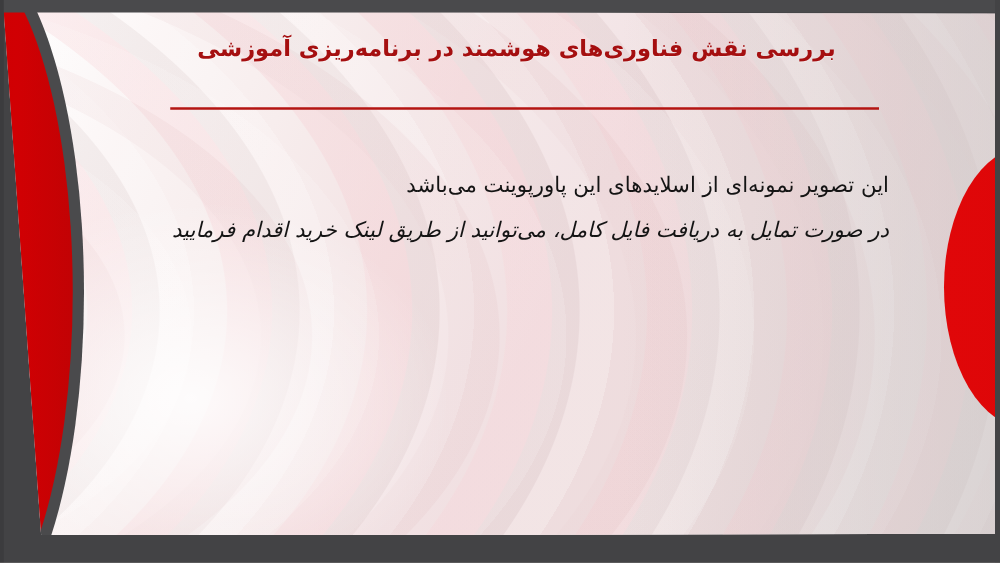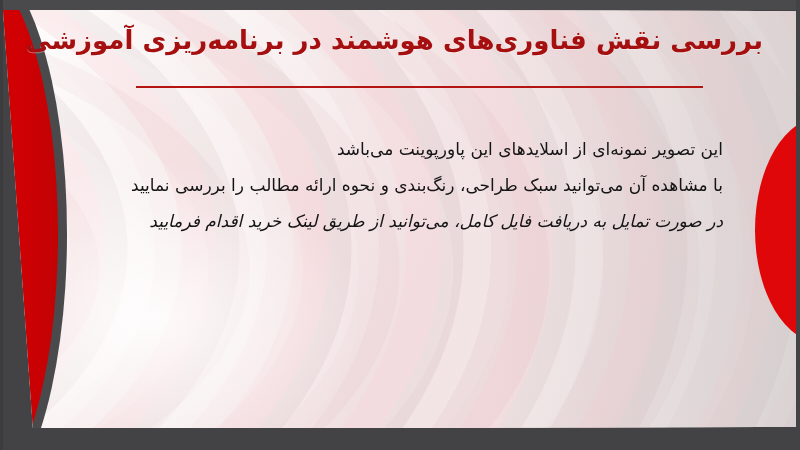--- a/index.html
+++ b/index.html
@@ -182,41 +182,41 @@
     position: absolute;
     left: 60px;
     top: 16px;
     width: 700px;
     z-index: 30;
     text-align: center;
     direction: rtl;
   }
   .title-line {
     color: #a50f10;
-    font-size: 26px;
+    font-size: 18px;
     font-weight: bold;
     line-height: 30px;
     letter-spacing: 0px;
     white-space: nowrap;
     text-shadow: 0 1px 0 rgba(255,255,255,0.35);
   }
   .title-rule {
     position: absolute;
     left: 133px;
     top: 77px;
     width: 567px;
     height: 2px;
     background: #b41512;
     z-index: 31;
   }
 
   
   .body-block {
     position: absolute;
-    left: 70px;
+    left: 58px;
     top: 122px;
     width: 650px;
     z-index: 30;
     direction: rtl;
     text-align: right;
   }
   .body-line {
     color: #141414;
     font-size: 17px;
     line-height: 36px;
@@ -248,17 +248,16 @@
     <div class="left-lens"></div>
     <div class="right-lens"></div>
 
     <div class="title-block">
       <div class="title-line">بررسی نقش فناوری‌های هوشمند در برنامه‌ریزی آموزشی</div>
     </div>
     <div class="title-rule"></div>
 
     <div class="body-block">
       <div class="body-line l1">این تصویر نمونه‌ای از اسلایدهای این پاورپوینت می‌باشد</div>
-      <div class="body-line l2">با مشاهده آن می‌توانید سبک طراحی، رنگ‌بندی و نحوه ارائه مطالب را بررسی نمایید</div>
       <div class="body-line l3">در صورت تمایل به دریافت فایل کامل، می‌توانید از طریق لینک خرید اقدام فرمایید</div>
     </div>
   </div>
 </div>
 
 </body></html>

